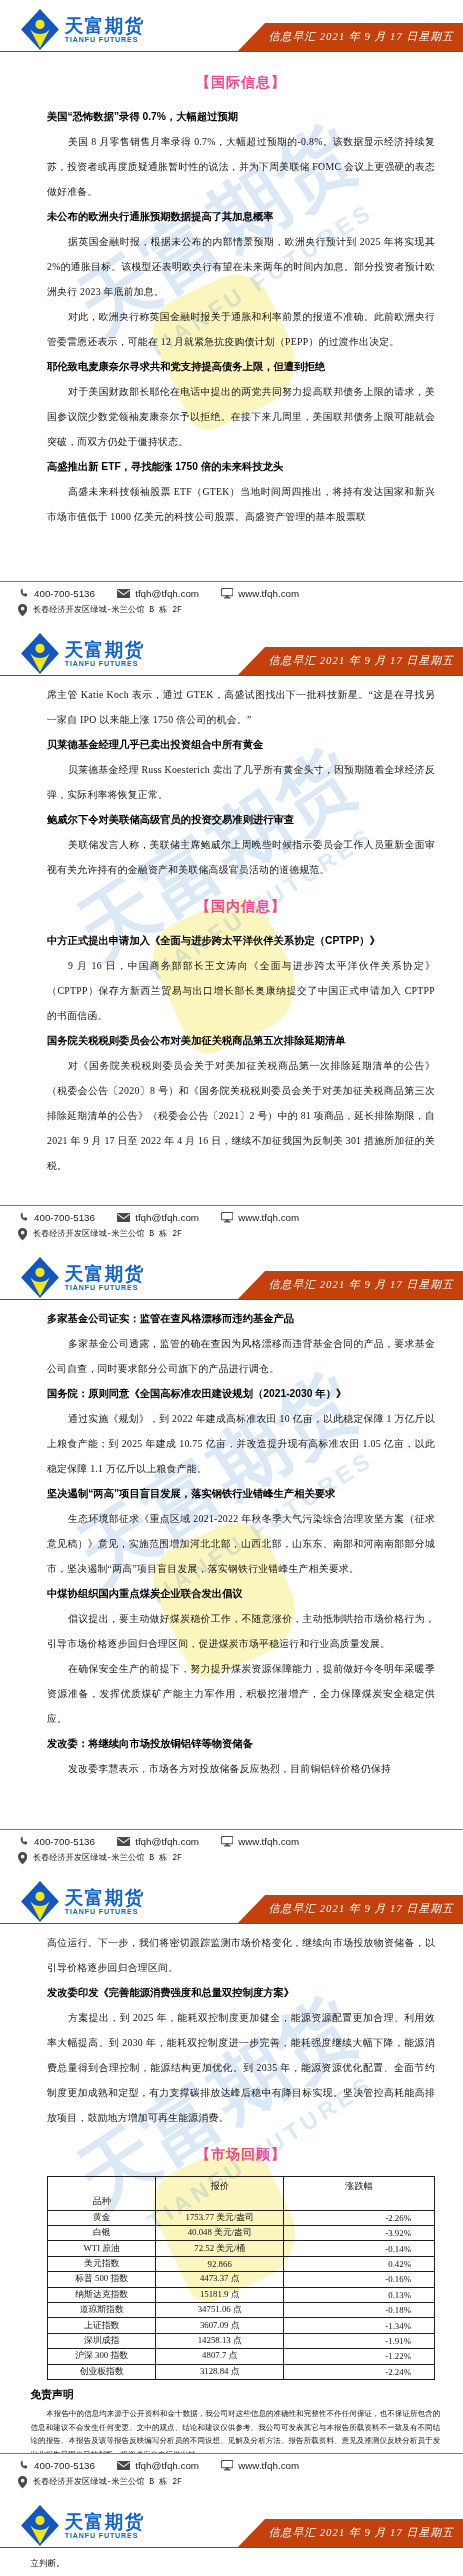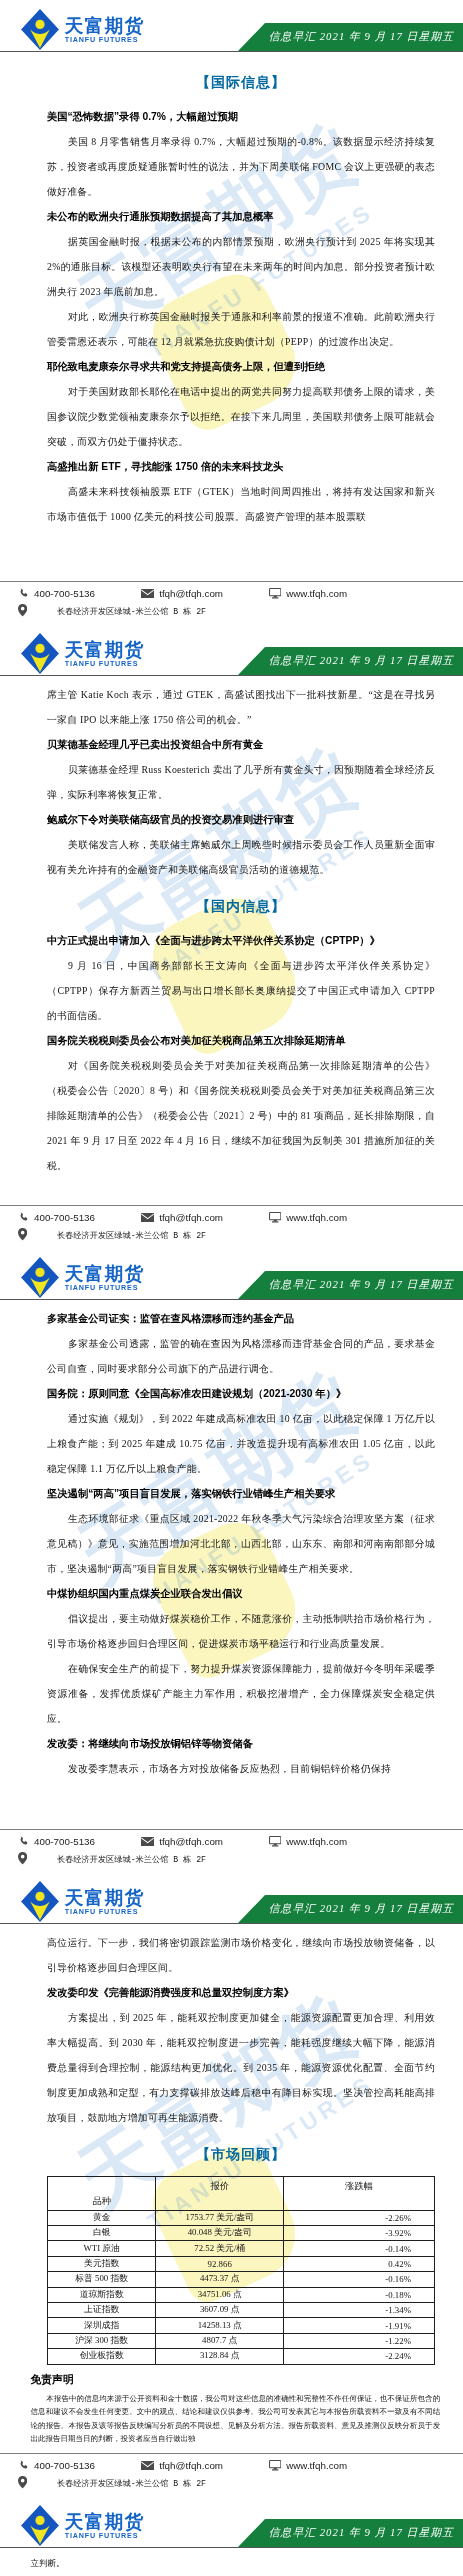--- a/index.html
+++ b/index.html
@@ -6,29 +6,29 @@
   body{width:464px;font-family:"Liberation Serif","DejaVu Serif",serif;color:#141414;}
   .page{width:464px;height:624px;position:relative;overflow:hidden;background:#fff;}
 
   
   .page-header{position:relative;z-index:2;display:flex;justify-content:space-between;align-items:flex-end;
     padding:10.3px 0 0 19.6px;height:52px;box-sizing:border-box;border-bottom:1.5px solid #565656;}
   .brand{display:flex;align-items:center;gap:5.2px;}
   .brand-text{display:flex;flex-direction:column;line-height:1.08;}
   .brand-cn{font-size:18.5px;font-weight:bold;color:#1565c8;letter-spacing:1.5px;font-family:"Liberation Sans",sans-serif;}
   .brand-en{font-size:7.2px;font-weight:bold;color:#1565c8;letter-spacing:0.8px;font-family:"Liberation Sans",sans-serif;}
-  .banner{width:226px;height:28px;background:#15803d;clip-path:polygon(27px 0,100% 0,100% 100%,0 100%);
+  .banner{width:226px;height:28px;background:#c2410c;clip-path:polygon(27px 0,100% 0,100% 100%,0 100%);
     display:flex;align-items:center;justify-content:center;padding-left:20.6px;box-sizing:border-box;}
   .banner span{color:#ffffff;font-size:10.8px;font-style:italic;letter-spacing:1px;white-space:nowrap;}
 
   
   .content{position:relative;z-index:1;height:572px;box-sizing:border-box;overflow:hidden;
     padding:6.2px 29px 67px 47px;}
   .section-title{font-size:14px;font-weight:bold;text-align:center;margin:15.5px 0 12.4px;
-    font-family:"Liberation Sans",sans-serif;letter-spacing:1px;color:#0369a1;}
+    font-family:"Liberation Sans",sans-serif;letter-spacing:1px;color:#ec4899;}
   .headline{font-size:10.3px;font-weight:bold;line-height:25px;margin:0;text-align:justify;
     font-family:"Liberation Sans",sans-serif;color:#000;}
   .para{font-size:9.8px;line-height:25px;margin:0;text-align:justify;text-indent:2.15em;letter-spacing:0.3px;}
   .para.cont{text-indent:0;}
 
   
   .market-table{width:100%;border-collapse:collapse;margin:4.1px 0 7.2px;font-size:8.8px;}
   .market-table th,.market-table td{border:0.5px solid #1f1f1f;padding:0.5px 2.1px;}
   .market-table th{font-weight:normal;font-size:9.3px;height:29px;}
   .market-table th.vt{vertical-align:top;padding-top:3.1px;}
@@ -40,21 +40,21 @@
   
   .disc-title{font-size:10.8px;font-weight:bold;font-family:"Liberation Sans",sans-serif;
     margin:8.2px 0 5.2px -16.5px;color:#000;}
   .disc{font-size:7.5px;line-height:13.4px;text-align:justify;margin:0 -5.2px 0 -16.5px;text-indent:2.1em;}
   .disc-lg{font-size:8.5px;line-height:18px;text-align:justify;margin:0 -7.2px 0 -16.5px;text-indent:2.1em;}
   .disc-lg.cont{text-indent:0;}
 
   
   .page-footer{position:absolute;left:0;right:0;bottom:5.2px;background:#fff;z-index:3;
     border-top:1px solid #7c7c7c;padding:6.2px 0 2.1px 17.5px;}
-  .footer-row{display:flex;align-items:flex-end;font-family:"Liberation Sans",sans-serif;gap:24px;}
+  .footer-row{display:flex;align-items:flex-start;font-family:"Liberation Sans",sans-serif;}
   .contact-item{display:flex;align-items:center;gap:5.2px;margin-right:21.6px;}
   .contact-text{font-size:9.8px;color:#1b1b1b;}
   .address-row{margin-top:5.2px;}
   .address-text{font-size:8.2px;color:#1b1b1b;margin-left:6.2px;font-family:Liberation Mono, monospace;}
 
   
   .wm{position:absolute;left:67px;top:170px;width:340px;transform:rotate(-33deg);z-index:0;pointer-events:none;}
   .wm-blob{position:absolute;left:36px;top:88px;width:124px;height:134px;background:#f9f2a8;opacity:.75;
     border-radius:36px 36px 46px 20.6px;transform:rotate(8deg);z-index:-1;}
   .wm-cn{font-size:76px;font-weight:bold;color:#2e7fd0;opacity:.17;letter-spacing:2.1px;
@@ -330,20 +330,25 @@
             <td>美元指数</td>
             <td>92.866</td>
             <td class="chg">0.42%</td>
           </tr>
         <tr>
             <td>标普 500 指数</td>
             <td>4473.37 点</td>
             <td class="chg">-0.16%</td>
           </tr>
         <tr>
+            <td>纳斯达克指数</td>
+            <td>15181.9 点</td>
+            <td class="chg">0.13%</td>
+          </tr>
+        <tr>
             <td>道琼斯指数</td>
             <td>34751.06 点</td>
             <td class="chg">-0.18%</td>
           </tr>
         <tr>
             <td>上证指数</td>
             <td>3607.09 点</td>
             <td class="chg">-1.34%</td>
           </tr>
         <tr>

